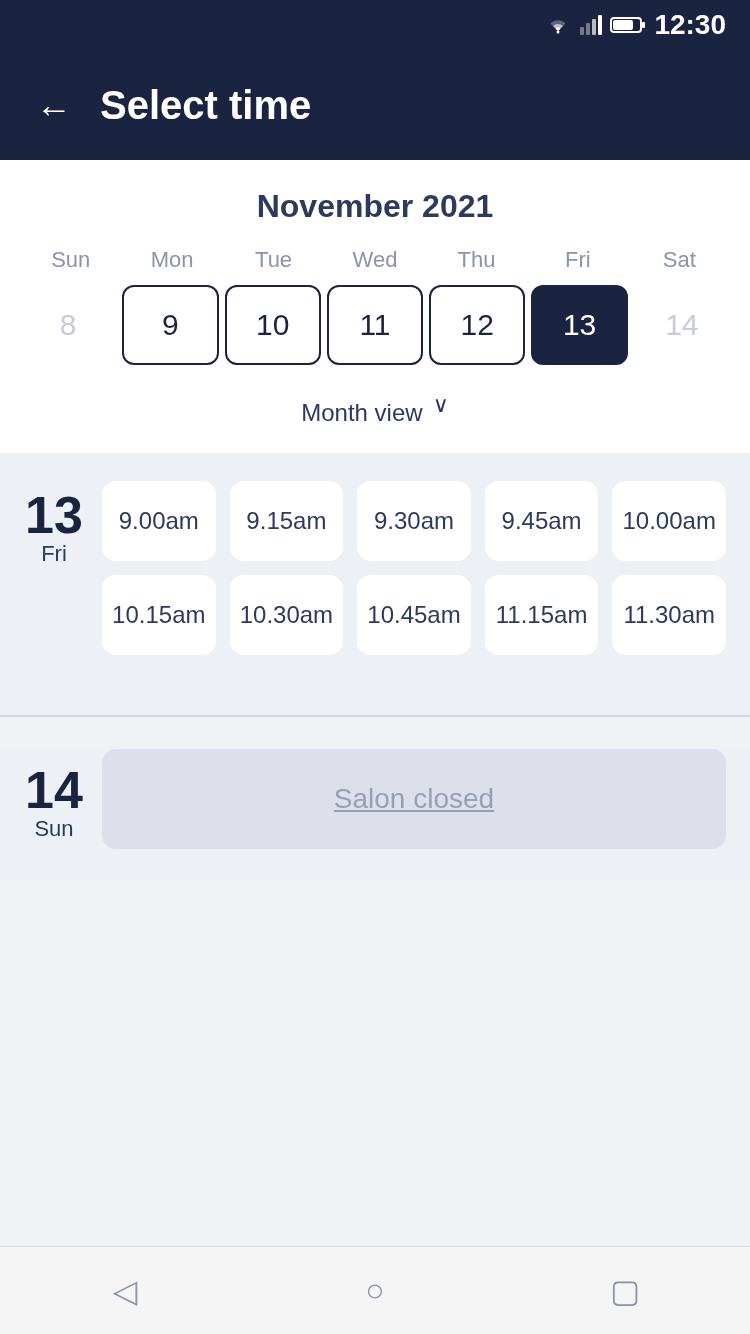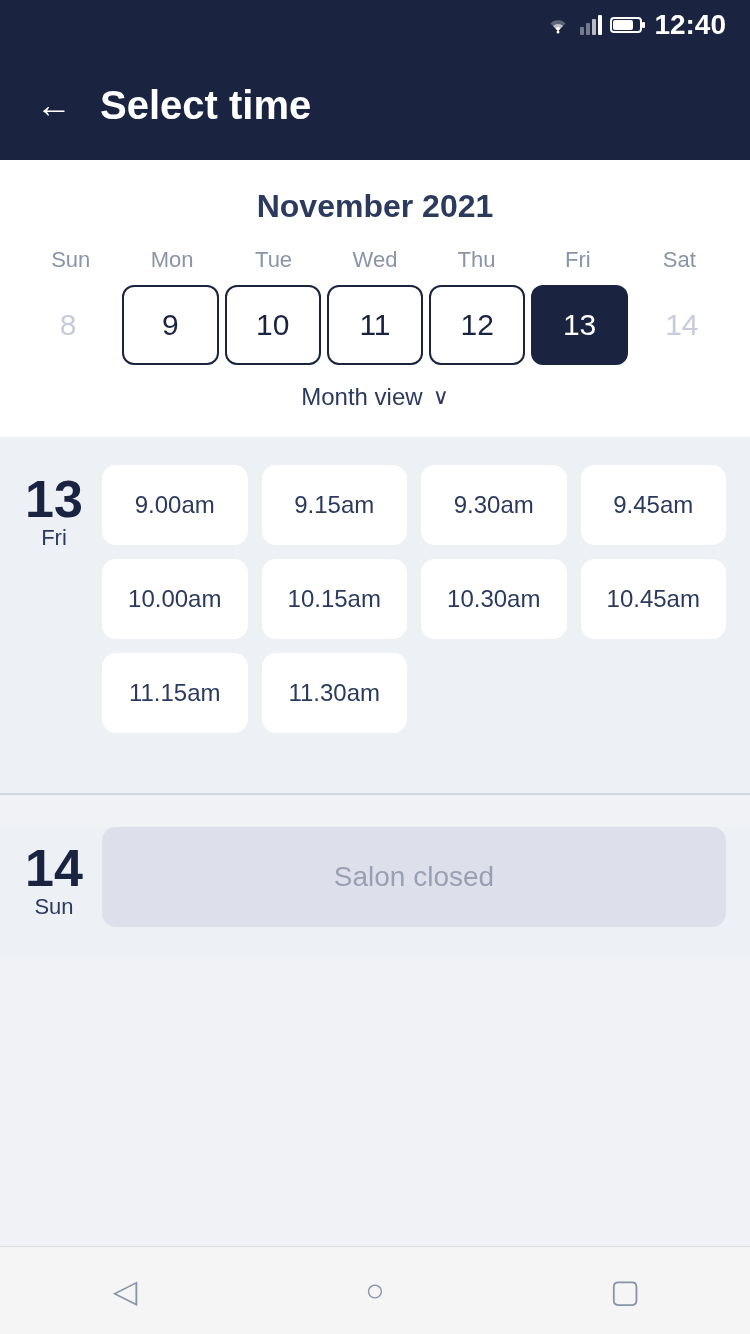--- a/index.html
+++ b/index.html
@@ -116,20 +116,21 @@
       display: flex;
       justify-content: center;
       align-items: center;
       gap: 10px;
       padding: 18px 0 6px;
       cursor: pointer;
     }
     .month-view-label {
       font-size: 24px;
       color: #2c3a5e;
+      margin-top: 16px;
     }
     .chevron-down {
       font-size: 22px;
       color: #2c3a5e;
     }
 
     
     .time-section {
       background: #edf0f5;
       padding: 28px 24px;
@@ -154,21 +155,21 @@
       line-height: 1;
     }
     .day-name {
       font-size: 22px;
       color: #2c3a5e;
       font-weight: 400;
     }
     .slots-grid {
       flex: 1;
       display: grid;
-      grid-template-columns: repeat(4, 1fr);
+      grid-template-columns: repeat(5, 1fr);
       gap: 14px;
     }
     .time-slot {
       background: #fff;
       border-radius: 14px;
       height: 80px;
       display: flex;
       align-items: center;
       justify-content: center;
       font-size: 24px;
@@ -197,20 +198,21 @@
     .closed-label {
       flex: 1;
       background: #dde0ea;
       border-radius: 14px;
       height: 100px;
       display: flex;
       align-items: center;
       justify-content: center;
       font-size: 28px;
       color: #9aa0b4;
+      text-decoration: underline;
     }
 
     
     .bottom-nav {
       position: fixed;
       bottom: 0;
       left: 0;
       width: 750px;
       height: 88px;
       background: #f5f5f5;
@@ -250,21 +252,21 @@
       <rect x="6" y="8" width="4" height="12" rx="1" opacity="0.4"></rect>
       <rect x="12" y="4" width="4" height="16" rx="1" opacity="0.7"></rect>
       <rect x="18" y="0" width="4" height="20" rx="1"></rect>
     </svg>
 
     <svg width="36" height="20" viewBox="0 0 36 20" fill="none">
       <rect x="1" y="3" width="30" height="14" rx="3" stroke="white" stroke-width="2"></rect>
       <rect x="32" y="7" width="3" height="6" rx="1" fill="white"></rect>
       <rect x="3" y="5" width="20" height="10" rx="2" fill="white"></rect>
     </svg>
-    <span class="status-time">12:40</span>
+    <span class="status-time">12:30</span>
   </div>
 </div>
 
 <div class="header">
   <div class="back-btn">←</div>
   <div class="header-title">Select time</div>
 </div>
 
 <div class="calendar-section">
   <div class="month-title">November 2021</div>

